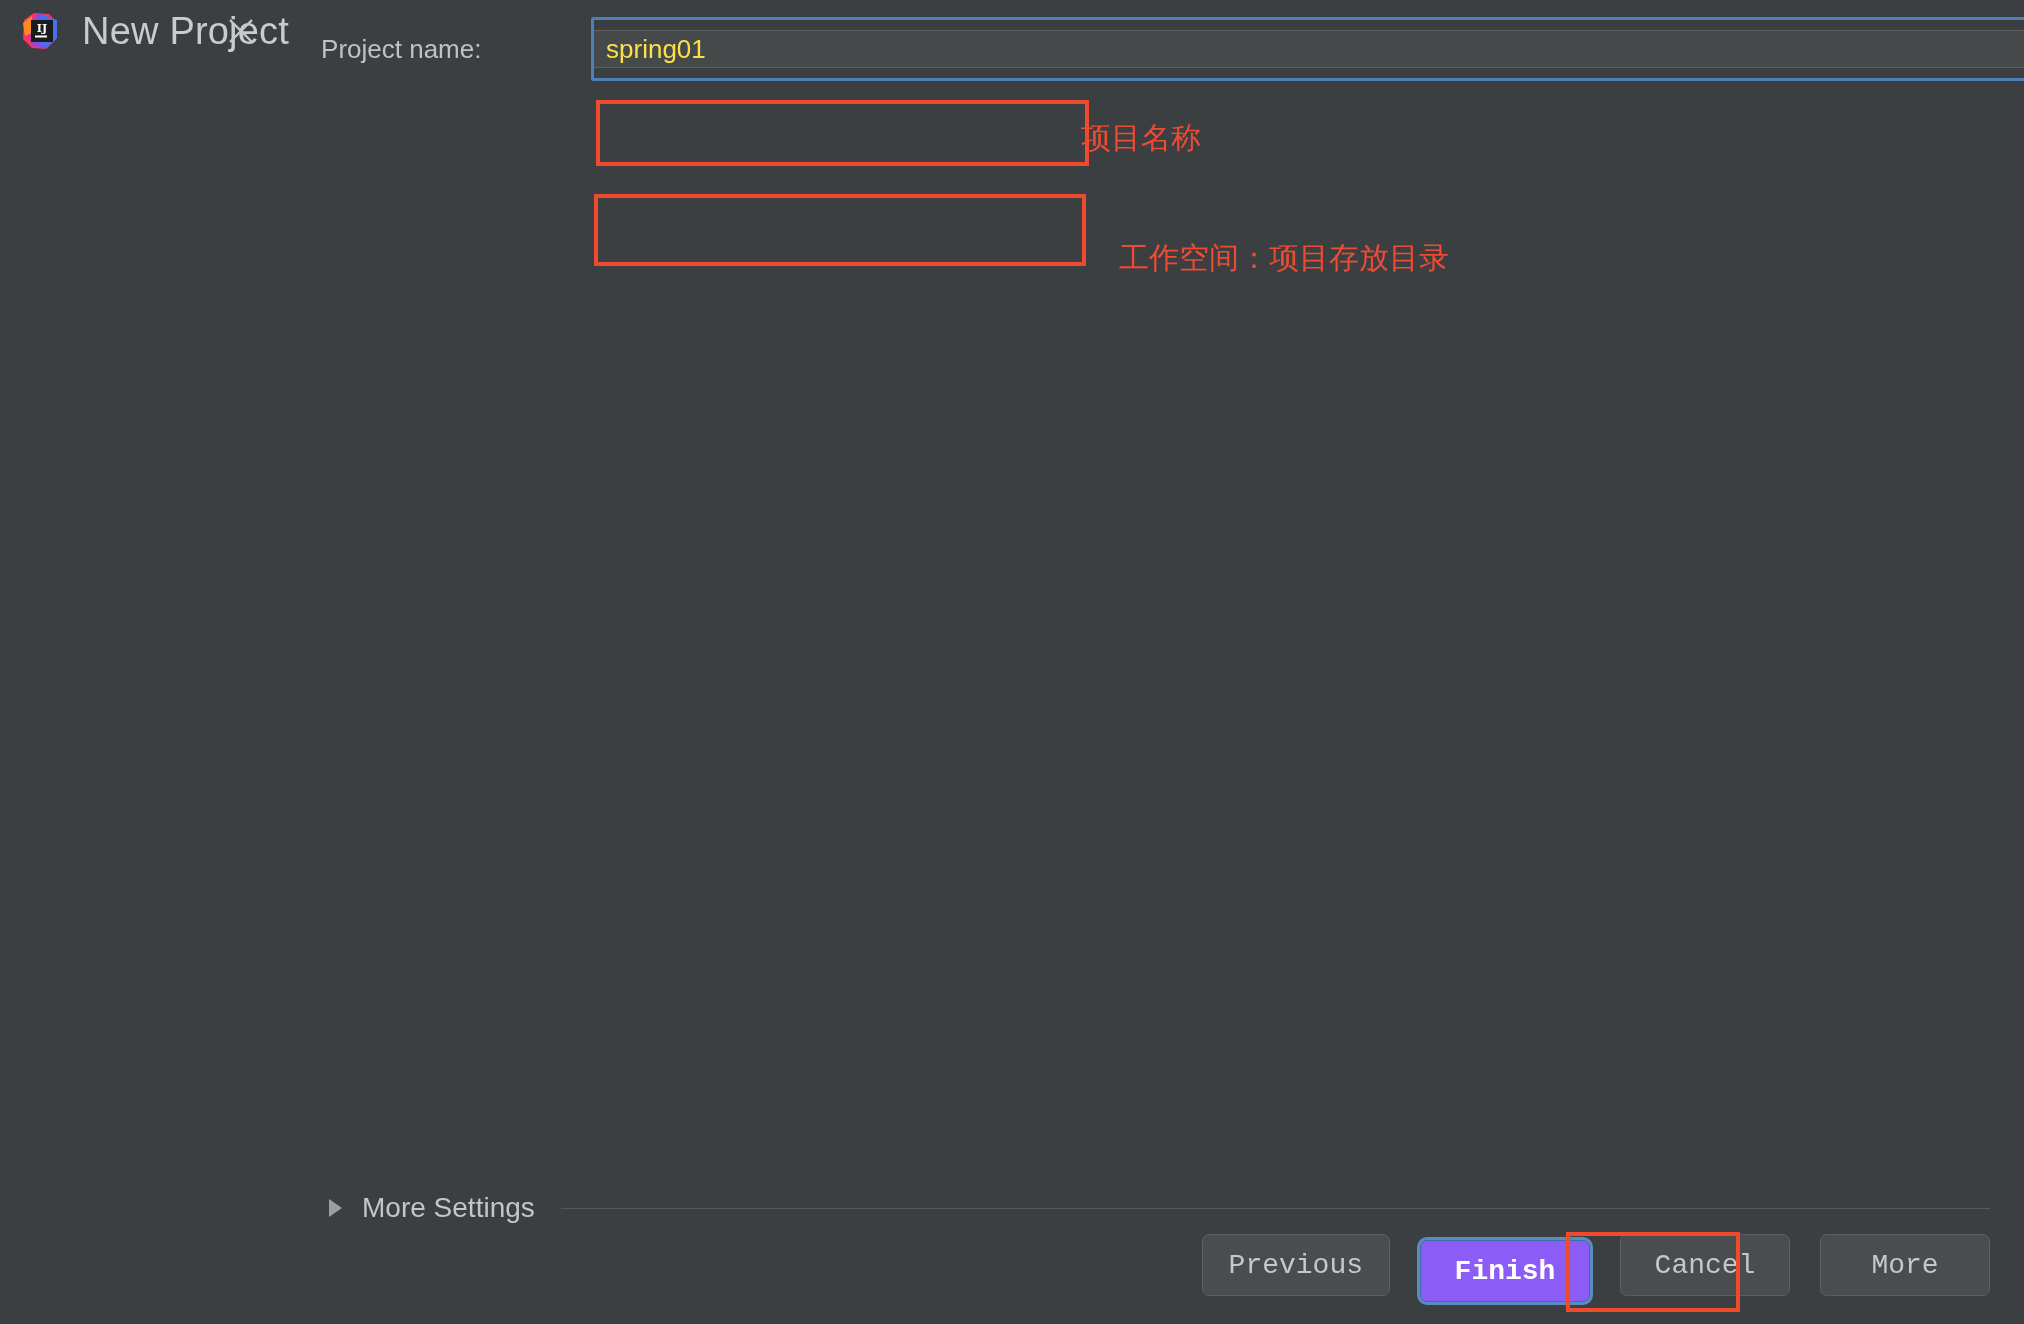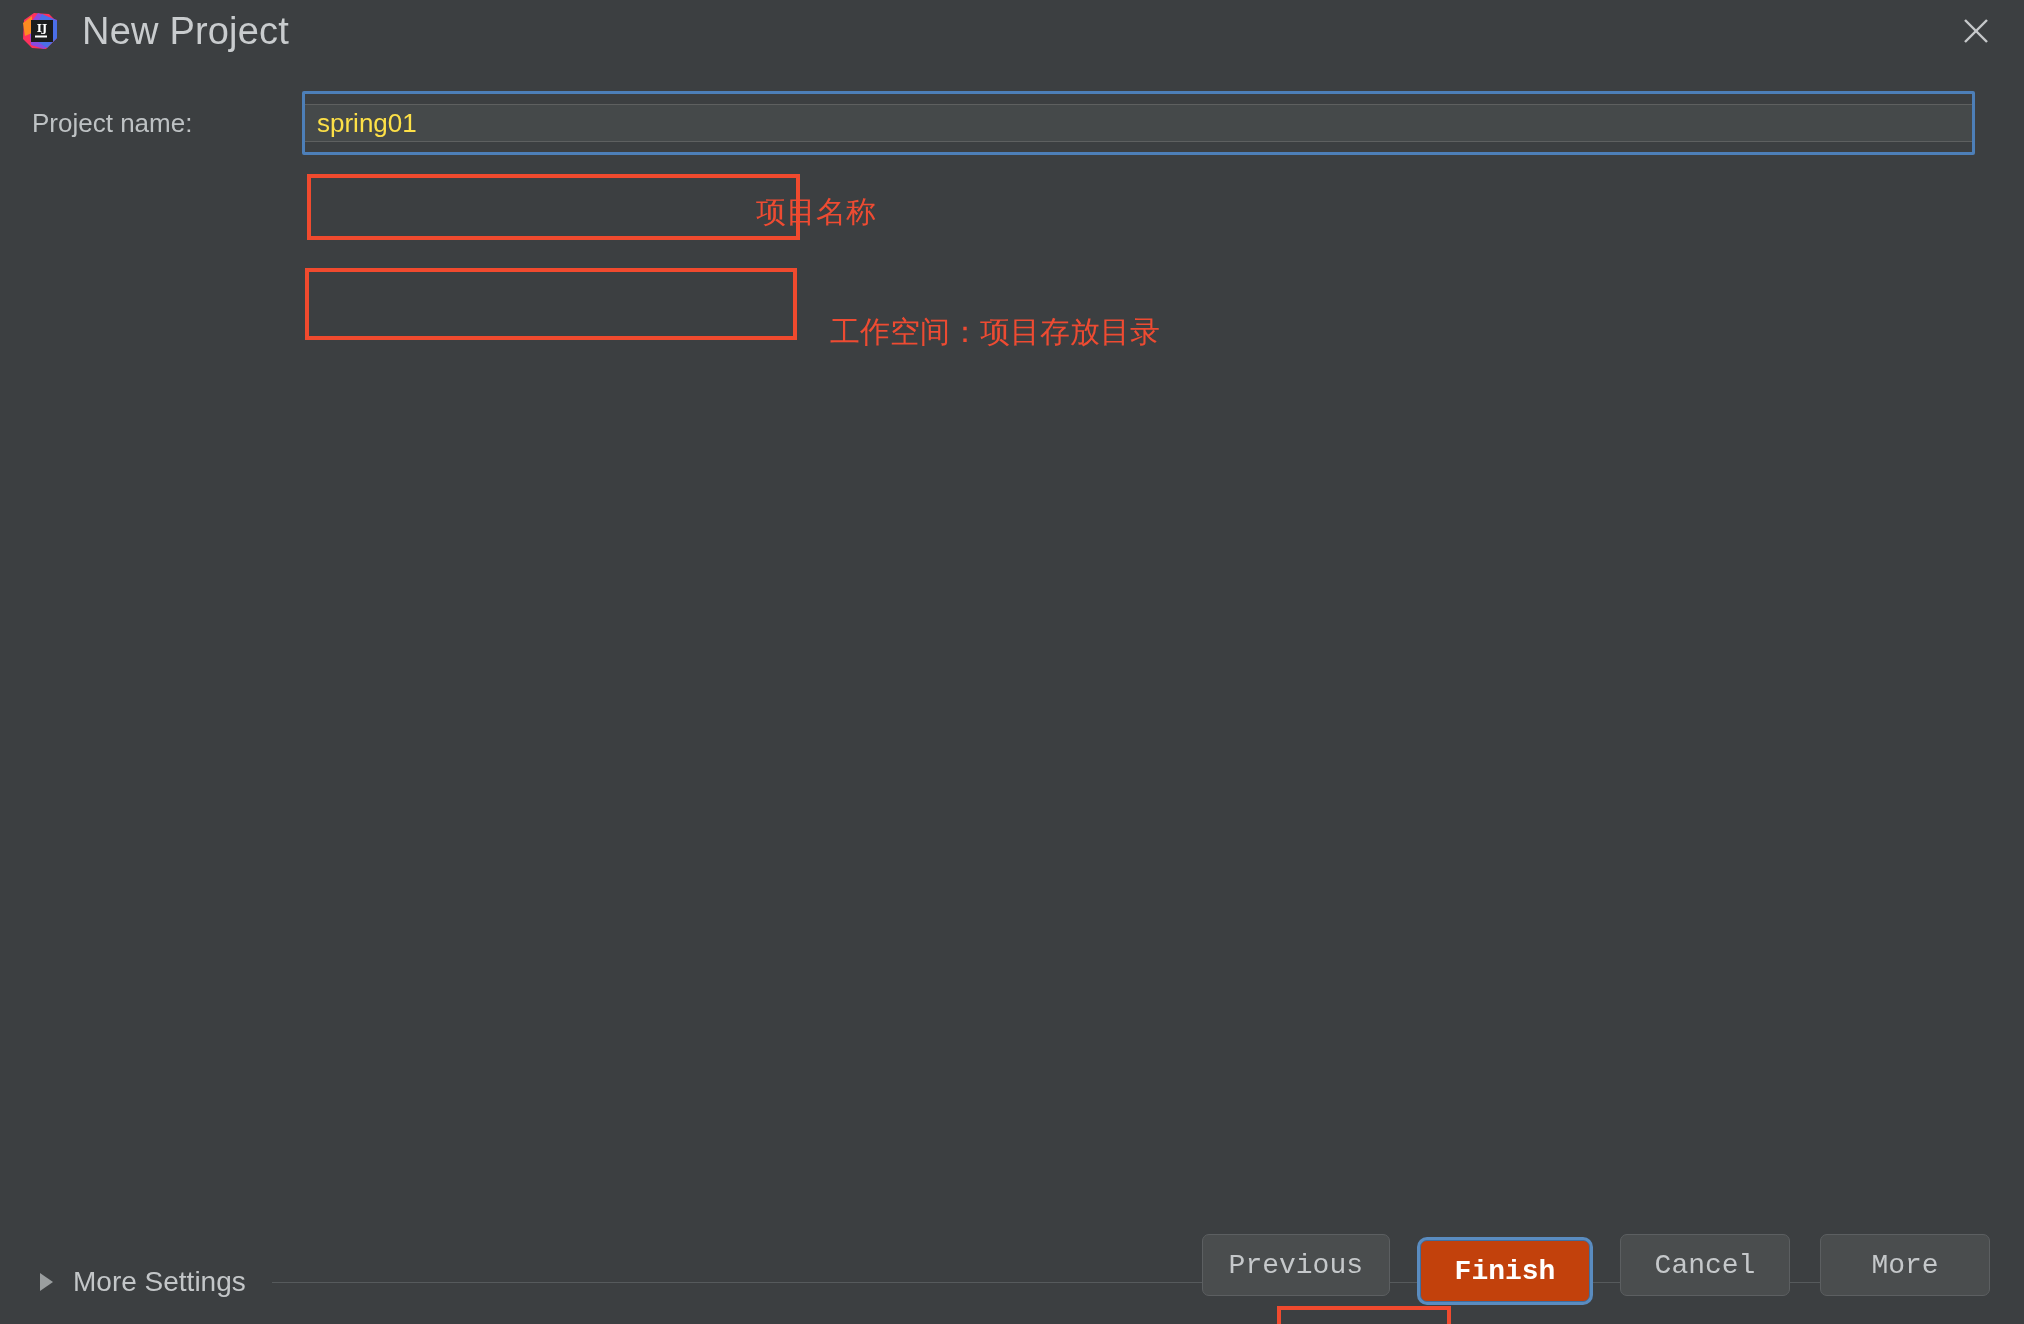--- a/index.html
+++ b/index.html
@@ -16,22 +16,21 @@
     position: relative;
     -webkit-font-smoothing: antialiased;
   }
 
   
   #dialog {
     position: absolute;
     inset: 0;
     background: #3c3f41;
     display: flex;
-    flex-direction: column;
-    gap: 12px;
+    flex-direction: row;
   }
 
   
   #titlebar {
     height: 62px;
     flex: 0 0 62px;
     display: flex;
     align-items: center;
     padding: 0 0 0 20px;
     position: relative;
@@ -180,21 +179,21 @@
 
   .anno-text {
     position: absolute;
     color: #ee4b32;
     font-size: 30px;
     font-family: "Liberation Sans", "DejaVu Sans", sans-serif;
     white-space: nowrap;
     z-index: 41;
     pointer-events: none;
   }
-  #anno-name-text     { left: 756px; top: 118px; }
+  #anno-name-text     { left: 792px; top: 118px; }
   #anno-location-text { left: 830px; top: 210px; margin-top: 28px; }
 
   
   #more-settings {
     position: absolute;
     left: 28px;
     right: 34px;
     top: 1148px;
     display: flex;
     align-items: center;
@@ -242,21 +241,21 @@
     color: #c5c8ca;
     font-size: 28px;
     font-family: Liberation Mono, monospace;
     display: flex;
     align-items: center;
     justify-content: center;
     cursor: pointer;
     white-space: nowrap;
   }
   .dlg-btn.primary {
-    background: #c2410c;
+    background: #8b5cf6;
     border: 1px solid #3f6e9f;
     color: #ffffff;
     font-weight: bold;
     box-shadow: 0 0 0 3px #5a8cc0;
     margin-top: 12px;
   }
 </style>
 </head>
 <body>
 

